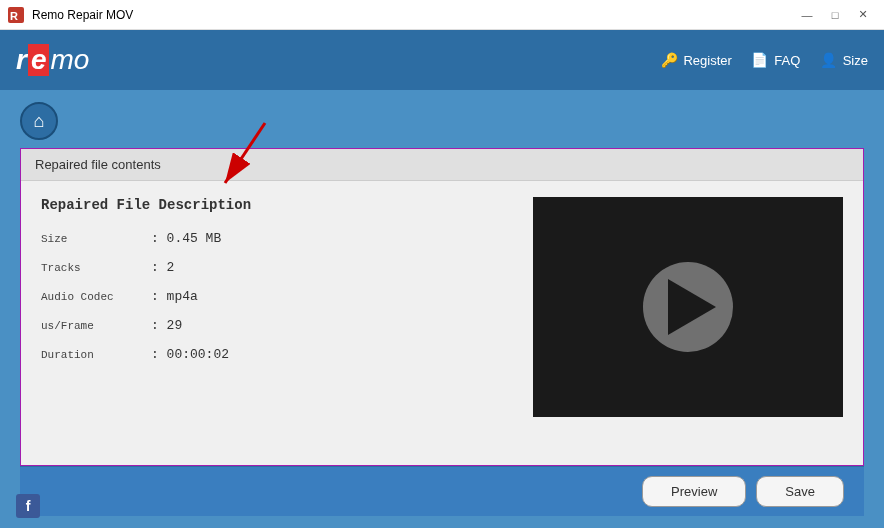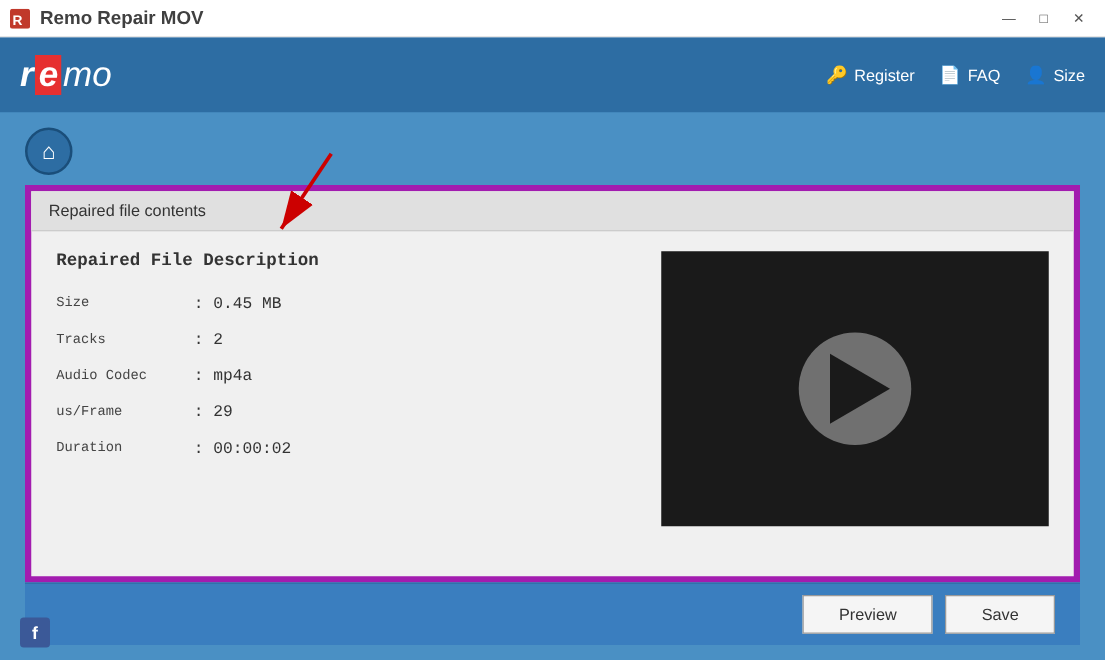--- a/index.html
+++ b/index.html
@@ -25,23 +25,22 @@
     .title-bar-left {
       display: flex;
       align-items: center;
       gap: 8px;
     }
     .title-bar-icon {
       width: 16px;
       height: 16px;
     }
     .title-bar-title {
-      font-size: 15px;
-      color: #404040;
-      font-weight: bold;
+      font-size: 12px;
+      color: #000000;
     }
     .title-bar-controls {
       display: flex;
       gap: 2px;
     }
     .title-bar-btn {
       width: 26px;
       height: 20px;
       border: none;
       background: transparent;
@@ -124,21 +123,21 @@
       align-items: center;
       justify-content: center;
       cursor: pointer;
       color: white;
       font-size: 18px;
     }
 
     
     .content-panel {
       background: #f0f0f0;
-      border: 5px solid #a21caf;
+      border: 1px solid #a21caf;
       flex: 1;
       display: flex;
       flex-direction: column;
     }
     .panel-header {
       background: #e0e0e0;
       padding: 8px 14px;
       font-size: 13px;
       color: #333;
       border-bottom: 1px solid #ccc;
@@ -216,21 +215,21 @@
       gap: 10px;
       border-top: 1px solid #2d6da3;
     }
     .bottom-btn {
       padding: 7px 28px;
       border: 1px solid #999;
       background: #f5f5f5;
       color: #333;
       font-size: 13px;
       cursor: pointer;
-      border-radius: 0;
+      border-radius: 10px;
     }
 
     
     .bottom-left {
       position: absolute;
       bottom: 10px;
       left: 16px;
     }
     .fb-icon {
       width: 24px;

